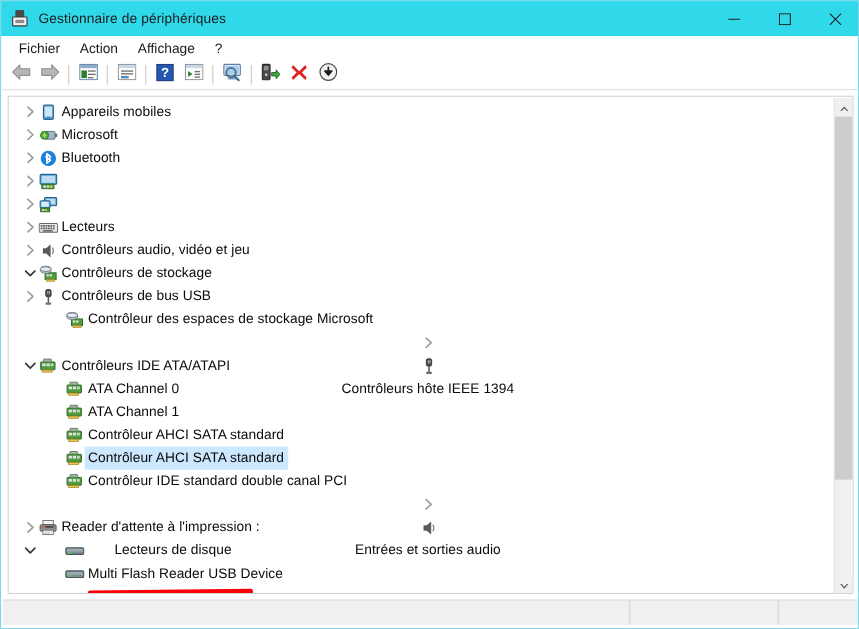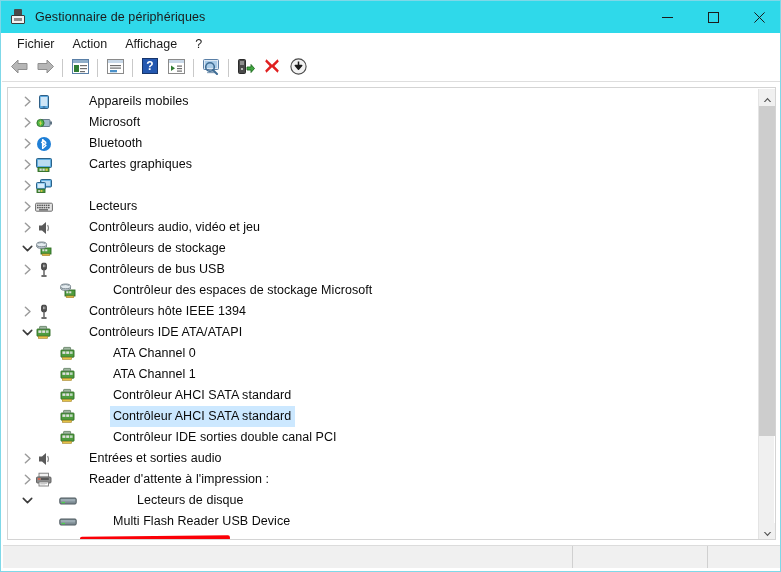--- a/index.html
+++ b/index.html
@@ -161,21 +161,20 @@
     align-items: center;
     white-space: nowrap;
     cursor: default;
   }
   .row .label {
     font-size: 12.5px;
     color: #0a0a0a;
     letter-spacing: 0.05px;
     padding: 0 4px 0 3px;
     line-height: 21px;
-    margin-left: 33px;
   }
   .row.selected .label {
     background: #cce8ff;
   }
   .chev {
     width: 16px;
     height: 21px;
     flex: 0 0 auto;
     display: flex;
     align-items: center;
@@ -476,21 +475,20 @@
           <span class="ico">
             <svg width="18" height="16" viewBox="0 0 18 16">
       <rect x="1.5" y="1.5" width="15" height="9" rx="1" fill="#4aa3dd" stroke="#2c6288" stroke-width="1"></rect>
       <rect x="2.8" y="2.8" width="12.4" height="6.4" fill="#bcdcf2"></rect>
       <rect x="3" y="10.5" width="11" height="4" fill="#4e9c3e" stroke="#2e6b23" stroke-width="0.9"></rect>
       <rect x="4.5" y="11.6" width="2.2" height="2.2" fill="#d9d9d9"></rect>
       <rect x="7.5" y="11.6" width="2.2" height="2.2" fill="#d9d9d9"></rect>
       <rect x="10.5" y="11.6" width="2.2" height="2.2" fill="#e8c84a"></rect>
     </svg>
           </span>
-          <span class="label">Cartes graphiques</span>
         </div>
         <div class="row" style="padding-left: 11px;">
           <span class="chev">
             <svg width="9" height="11" viewBox="0 0 9 11">
     <path d="M2.4 1.3 L7 5.5 L2.4 9.7" fill="none" stroke="#9c9c9c" stroke-width="1.5" stroke-linecap="round" stroke-linejoin="round"></path>
             </svg>
           </span>
           <span class="ico">
             <svg width="18" height="16" viewBox="0 0 18 16">
       <rect x="5.5" y="1.5" width="11" height="7.5" rx="1" fill="#4aa3dd" stroke="#2c6288" stroke-width="1"></rect>
@@ -589,21 +587,21 @@
       <rect x="7.3" y="8.3" width="2.1" height="2" fill="#e0e0e0"></rect>
       <rect x="10.2" y="8.3" width="2.1" height="2" fill="#e0e0e0"></rect>
       <rect x="7.3" y="13" width="7.4" height="1.6" fill="#e8c84a" stroke="#a8882e" stroke-width="0.7"></rect>
       <ellipse cx="6.6" cy="5" rx="5" ry="2.4" fill="#cfd8de" stroke="#6f7c85" stroke-width="0.9"></ellipse>
       <ellipse cx="6.6" cy="3.4" rx="5" ry="2.4" fill="#e4ebef" stroke="#6f7c85" stroke-width="0.9"></ellipse>
       <path d="M3 2.2 Q7 0.6 10.4 2.6" fill="none" stroke="#7e8d96" stroke-width="0.8"></path>
     </svg>
           </span>
           <span class="label">Contrôleur des espaces de stockage Microsoft</span>
         </div>
-        <div class="row" style="padding-left: 11px;">
+        <div class="row" style="padding-left: 11px; flex-direction: column;">
           <span class="chev">
             <svg width="9" height="11" viewBox="0 0 9 11">
     <path d="M2.4 1.3 L7 5.5 L2.4 9.7" fill="none" stroke="#9c9c9c" stroke-width="1.5" stroke-linecap="round" stroke-linejoin="round"></path>
             </svg>
           </span>
           <span class="ico">
             <svg width="14" height="16" viewBox="0 0 14 16">
       <rect x="4.6" y="1.2" width="4.8" height="6.6" rx="1.4" fill="#4f4f4f" stroke="#2e2e2e" stroke-width="0.8"></rect>
       <rect x="6" y="2.6" width="0.9" height="2.6" fill="#b9b9b9"></rect>
       <rect x="7.4" y="2.6" width="0.9" height="2.6" fill="#b9b9b9"></rect>
@@ -692,23 +690,23 @@
           <span class="ico">
             <svg width="18" height="15" viewBox="0 0 18 15">
       <rect x="2" y="4" width="13" height="7.2" rx="0.6" fill="#4e9c3e" stroke="#2e6b23" stroke-width="0.9"></rect>
       <rect x="3.4" y="5.4" width="3" height="2.5" fill="#e0e0e0"></rect>
       <rect x="7.2" y="5.4" width="3" height="2.5" fill="#e0e0e0"></rect>
       <rect x="11" y="5.4" width="2.6" height="2.5" fill="#bfd8c0"></rect>
       <rect x="3.4" y="11.3" width="9" height="2" fill="#e8c84a" stroke="#a8882e" stroke-width="0.7"></rect>
       <rect x="4.6" y="1.4" width="7" height="2.6" rx="0.5" fill="#9fb8a0" stroke="#5c7a5d" stroke-width="0.8"></rect>
     </svg>
           </span>
-          <span class="label">Contrôleur IDE sorties double canal PCI</span>
-        </div>
-        <div class="row" style="padding-left: 11px;">
+          <span class="label">Contrôleur IDE standard double canal PCI</span>
+        </div>
+        <div class="row" style="padding-left: 11px; flex-direction: column;">
           <span class="chev">
             <svg width="9" height="11" viewBox="0 0 9 11">
     <path d="M2.4 1.3 L7 5.5 L2.4 9.7" fill="none" stroke="#9c9c9c" stroke-width="1.5" stroke-linecap="round" stroke-linejoin="round"></path>
             </svg>
           </span>
           <span class="ico">
             <svg width="14" height="16" viewBox="0 0 14 16">
       <path d="M2 5.6 L5 5.6 L9 2 L9 14 L5 10.4 L2 10.4 Z" fill="#5a5a5a"></path>
       <path d="M10.6 5 Q12.4 8 10.6 11" fill="none" stroke="#8a8a8a" stroke-width="1.2"></path>
     </svg>

